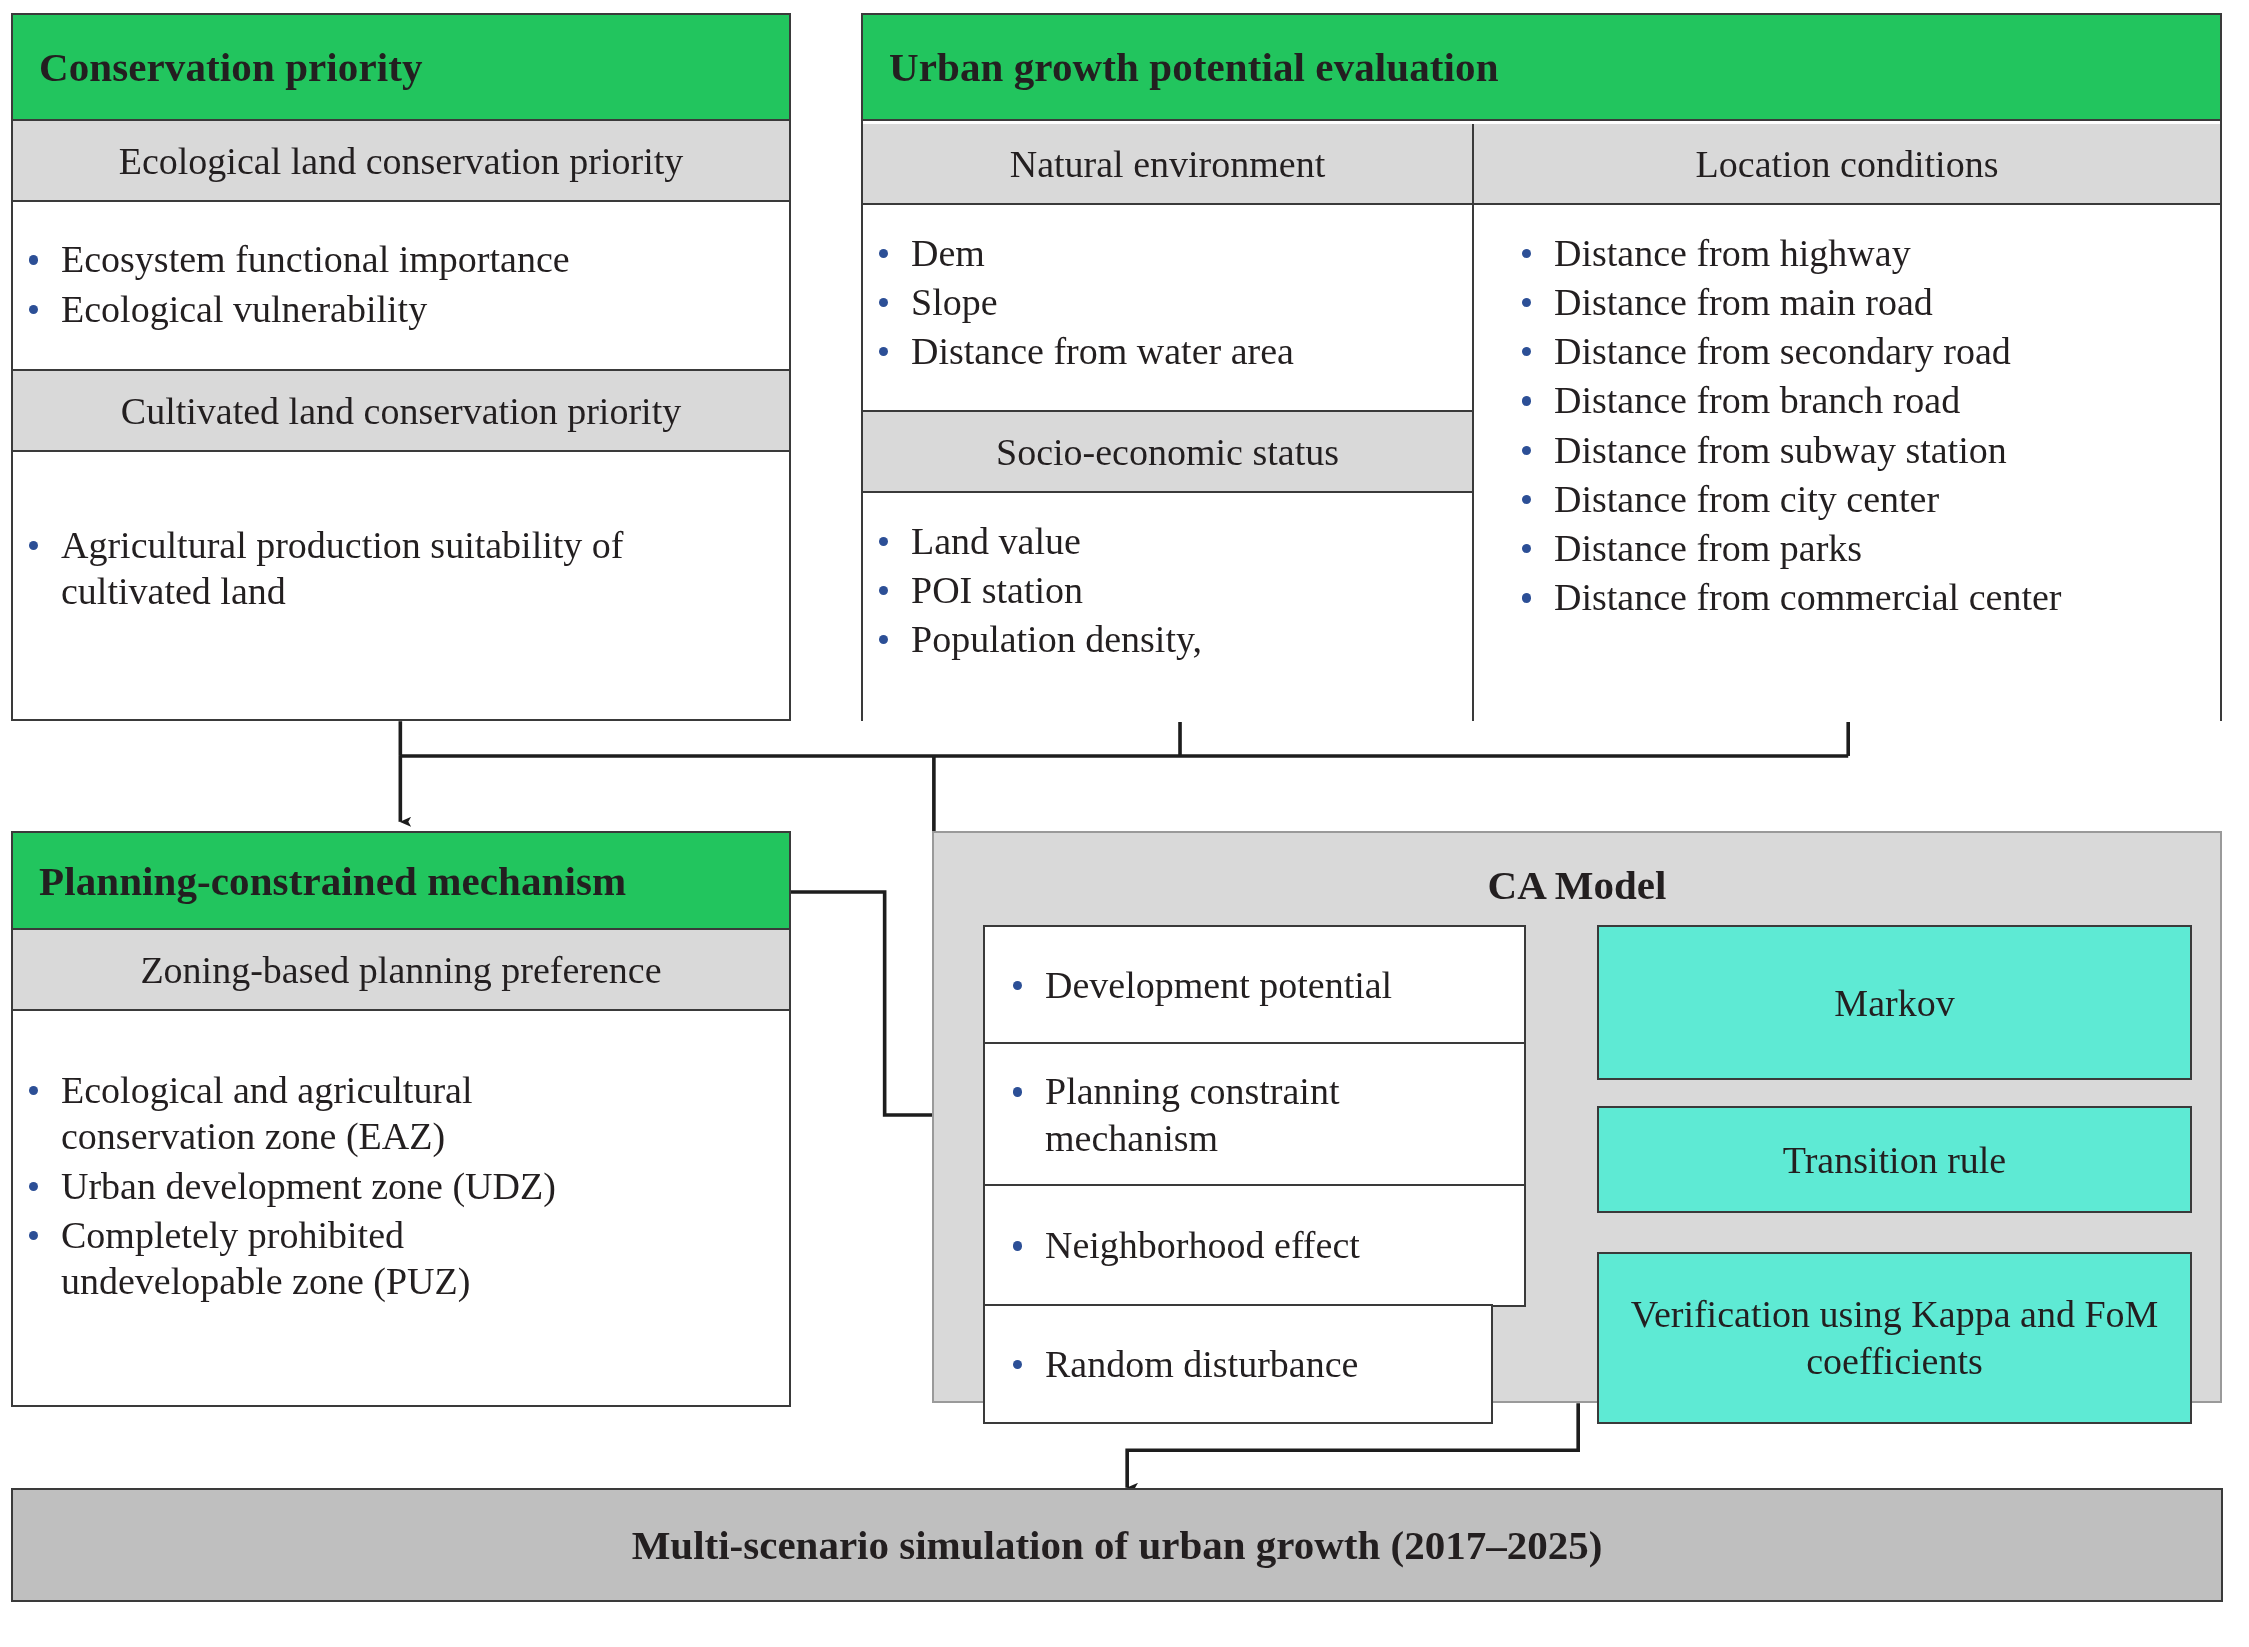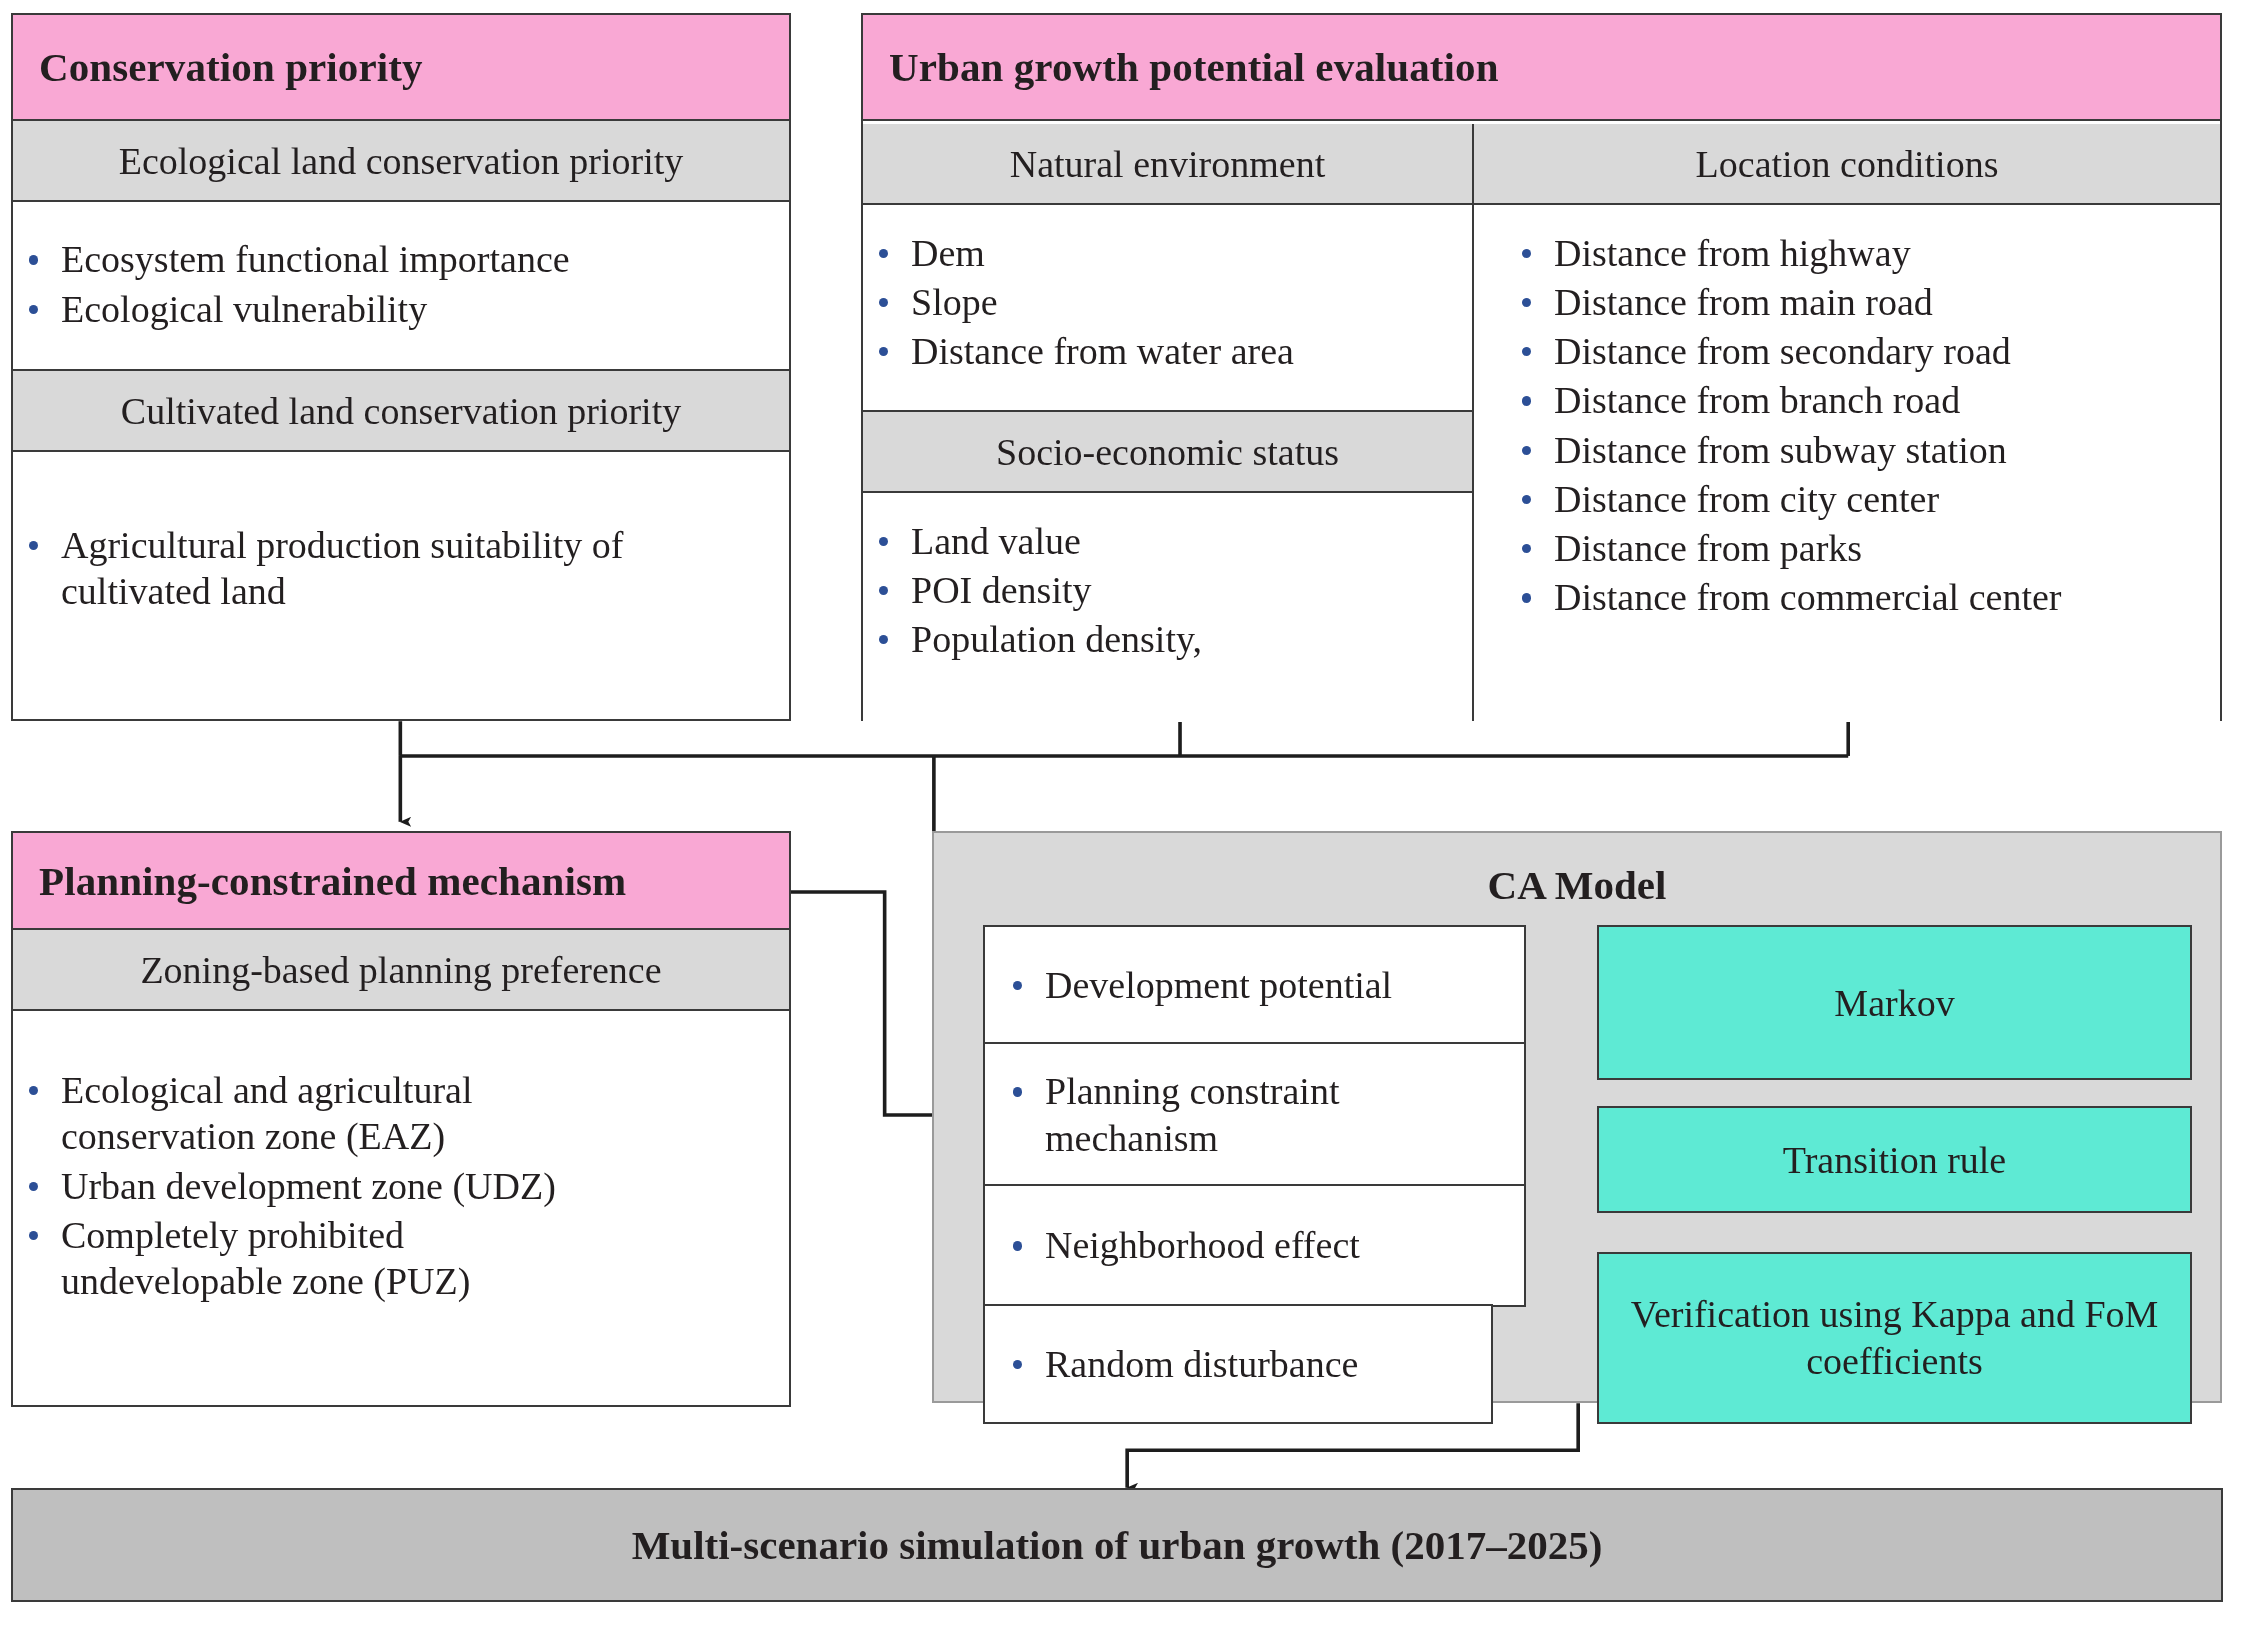--- a/index.html
+++ b/index.html
@@ -13,21 +13,21 @@
   #stage{position:absolute;left:0;top:0;width:2250px;height:1648px;}
 
   
   .box{
     position:absolute;
     box-sizing:border-box;
     border:2.9px solid #3a3a3a;
     background:#ffffff;
   }
   .hdr-dark{
-    background:#f9a8d4;
+    background:#22c55e;
     font-weight:bold;
     display:flex;align-items:center;
     box-sizing:border-box;
   }
   .hdr-light{
     background:#d9d9d9;
     display:flex;align-items:center;justify-content:center;
     box-sizing:border-box;
   }
   .sep{border-bottom:2.9px solid #3a3a3a;}
@@ -193,21 +193,21 @@
           </ul>
         </div>
 
         <div class="hdr-light sep" style="height:81px;">
           <span class="t-sub">Socio-economic status</span>
         </div>
 
         <div class="bodyrow" style="height:229px;display:flex;align-items:flex-start;padding-top:24.6px;">
           <ul class="bl" style="width:100%;">
             <li class="t-item">Land value</li>
-            <li class="t-item">POI density</li>
+            <li class="t-item">POI station</li>
             <li class="t-item">Population density,</li>
           </ul>
         </div>
       </div>
 
       <div style="flex:1;">
         <div class="hdr-light sep" style="height:81px;">
           <span class="t-sub">Location conditions</span>
         </div>
         <div class="bodyrow" style="height:517px;display:flex;align-items:flex-start;padding-top:24.6px;">

